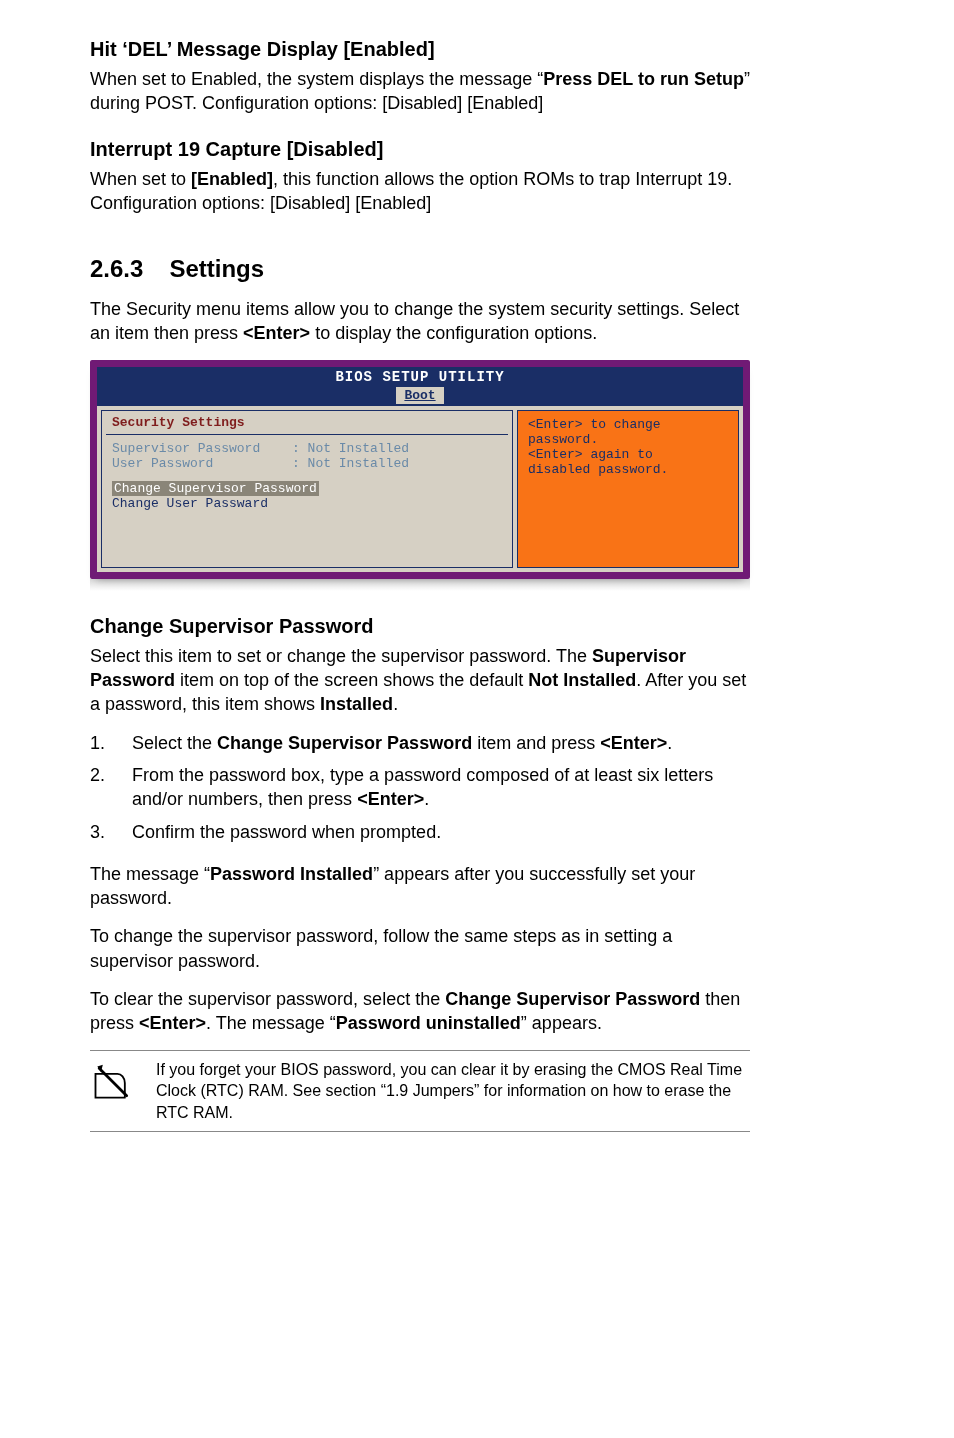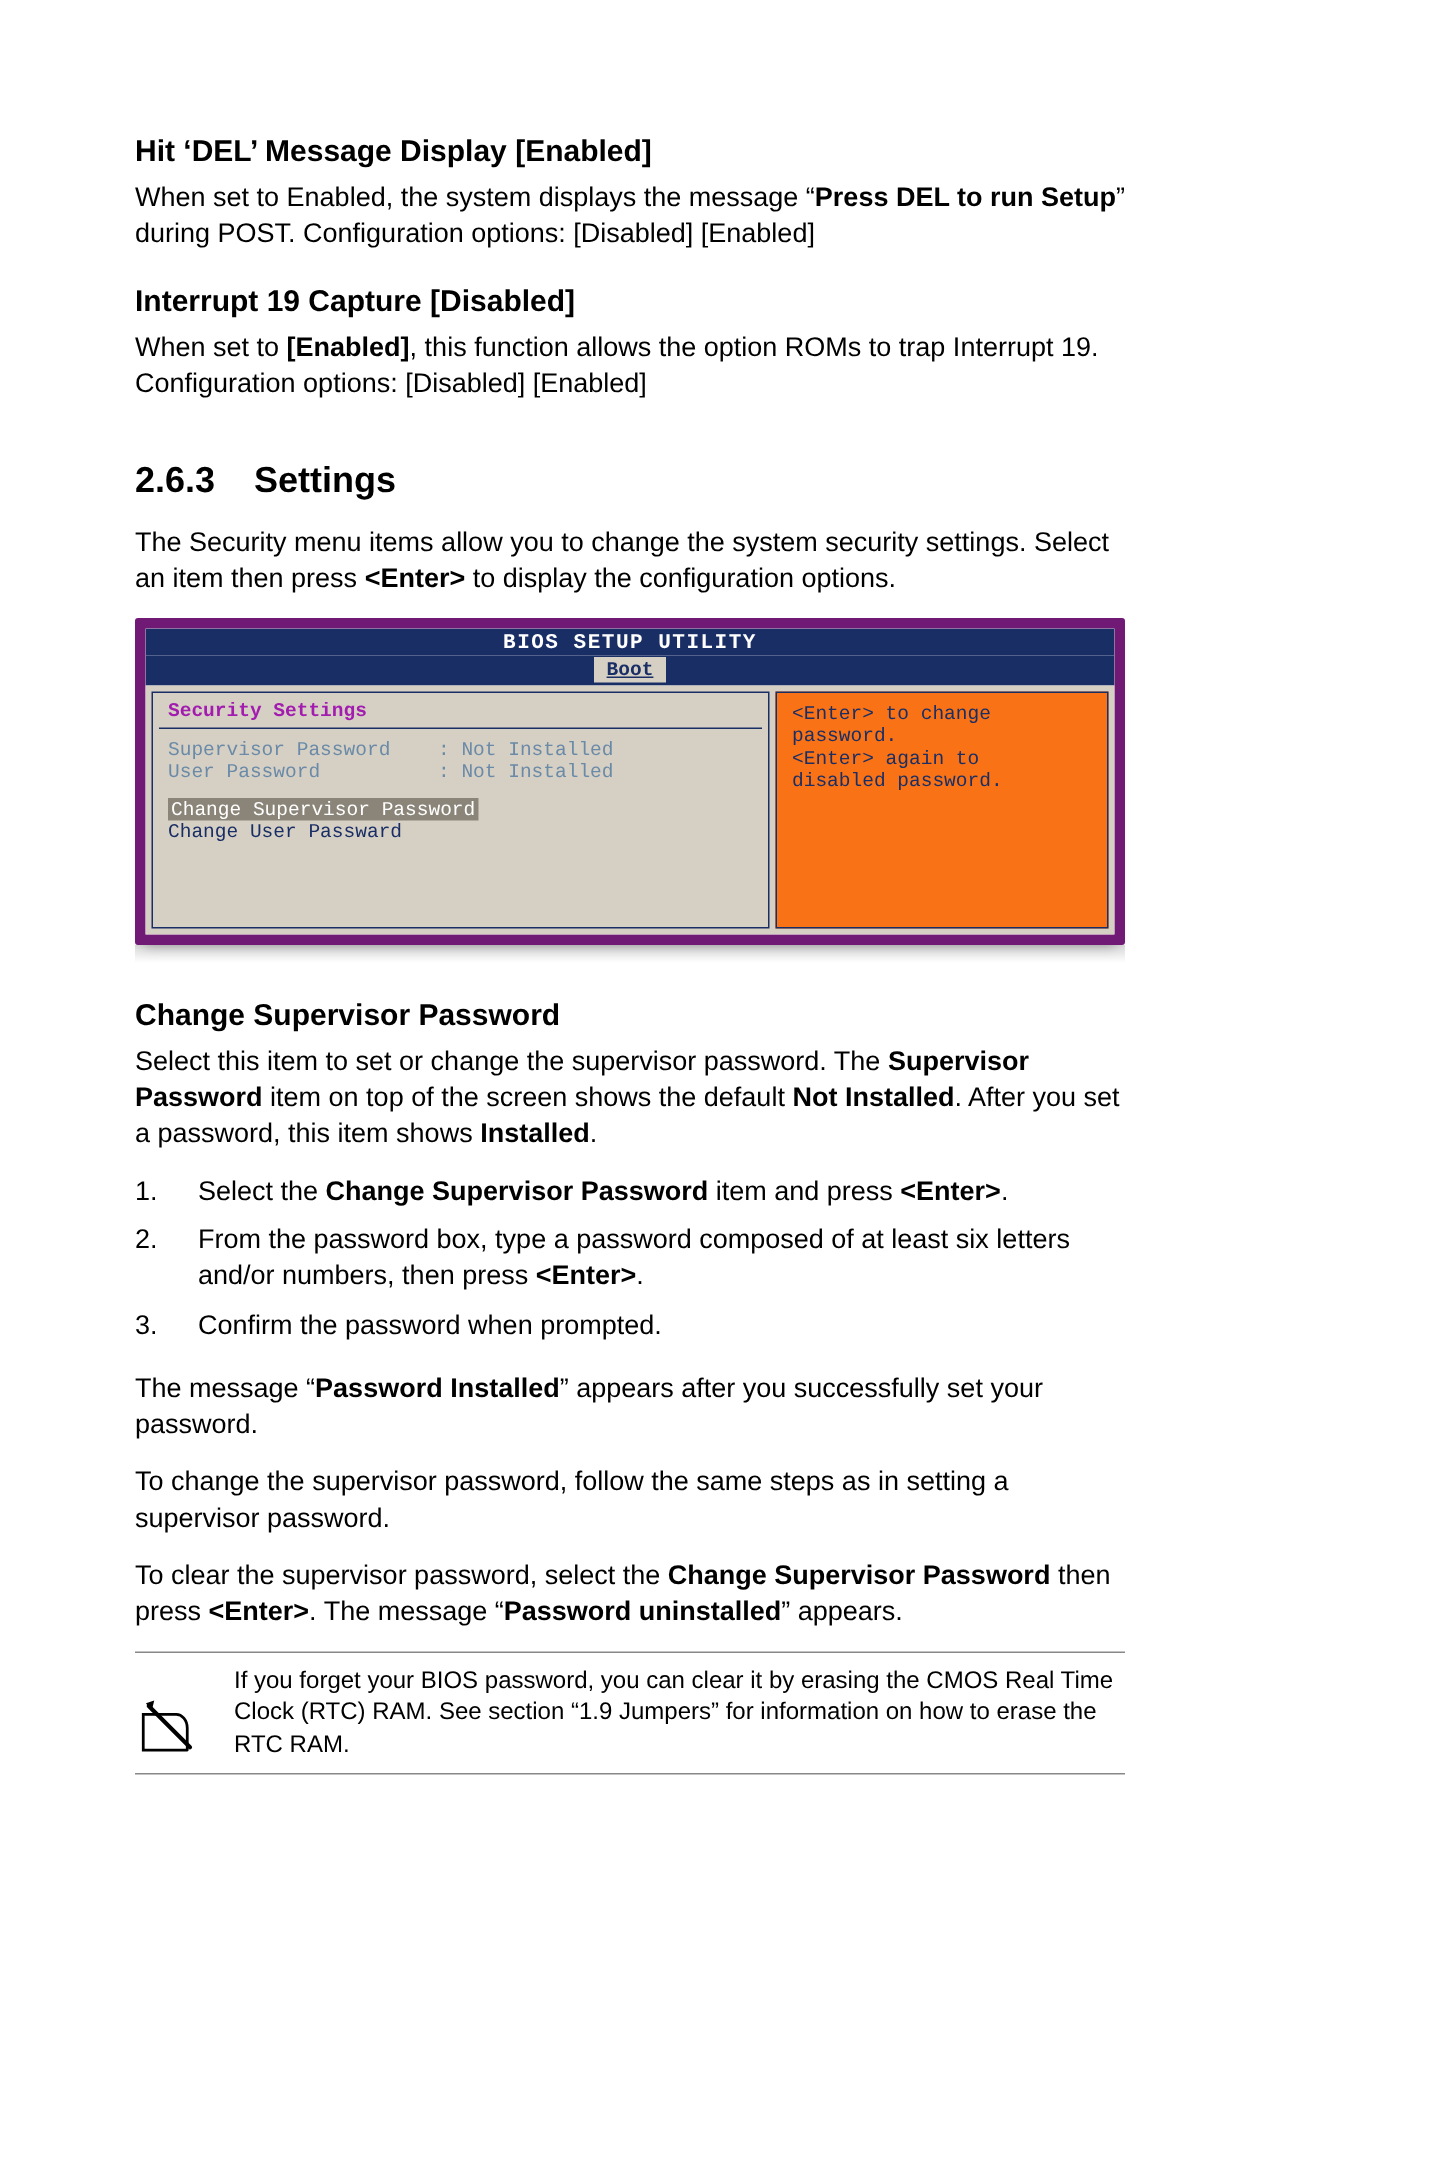--- a/index.html
+++ b/index.html
@@ -5,21 +5,21 @@
   body {
     margin: 0;
     padding: 0;
     font-family: Arial, Helvetica, sans-serif;
     color: #000;
     background: #fff;
   }
   .page {
     width: 820px;
     box-sizing: border-box;
-    padding: 90px 70px 30px 90px;
+    padding: 38px 70px 30px 90px;
   }
   .h3 {
     font-weight: bold;
     font-size: 20px;
     margin: 0 0 6px 0;
   }
   .body-text {
     font-size: 18px;
     line-height: 1.35;
     margin: 0 0 22px 0;
@@ -89,21 +89,21 @@
   }
   .bios-right {
     width: 200px;
     border: 1px solid #1a2e66;
     margin: 4px 4px 4px 0;
     padding: 6px 10px;
     background: #f97316;
     color: #1a2e66;
   }
   .bios-heading {
-    color: #a21caf;
+    color: #7f1d1d;
     font-weight: bold;
     border-bottom: 1px solid #1a2e66;
     margin: -2px -6px 6px -6px;
     padding: 0 6px 4px 6px;
   }
   .bios-row {
     display: flex;
     color: #6a8aa8;
   }
   .bios-row .k { width: 180px; }
@@ -139,21 +139,21 @@
     width: 42px;
     flex-shrink: 0;
   }
   
   .note-wrap {
     border-top: 1px solid #888;
     border-bottom: 1px solid #888;
     padding: 8px 0;
     margin: 10px 0 50px 0;
     display: flex;
-    align-items: flex-end;
+    align-items: flex-start;
     gap: 20px;
   }
   .note-icon {
     width: 46px;
     flex-shrink: 0;
     padding-top: 2px;
   }
   .note-icon svg { display: block; }
   .note-text {
     font-size: 16px;

